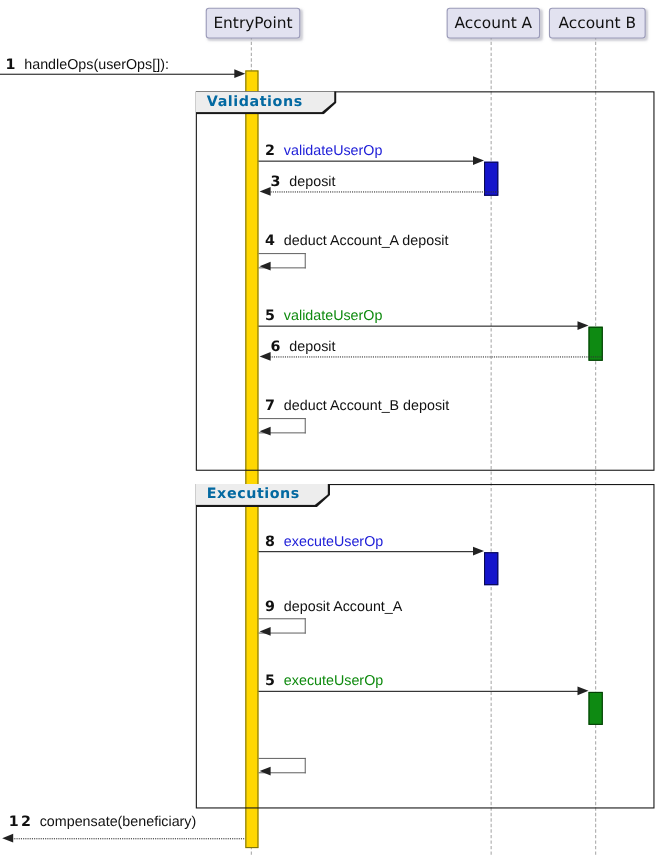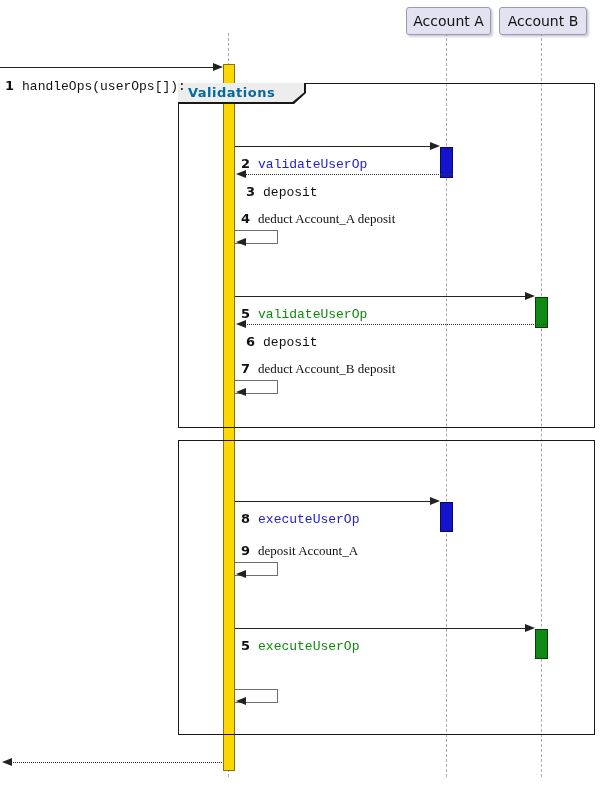--- a/index.html
+++ b/index.html
@@ -51,22 +51,22 @@
     position:absolute;left:10px;top:2px;
     font-weight:bold;font-size:13px;color:#0369a1;letter-spacing:.5px;
     white-space:nowrap;
   }
   
   .msg-label{
     position:absolute;z-index:6;white-space:nowrap;
     display:flex;align-items:baseline;gap:6px;font-size:13px;color:#111;
   }
   .msg-num{font-weight:bold;font-family:"DejaVu Sans",sans-serif;letter-spacing:2px;}
-  .mono{font-family:Liberation Mono, monospace;margin-top:28px;}
-  .sans{font-family:Liberation Serif, serif;text-align:center;}
+  .mono{font-family:Liberation Sans, sans-serif;}
+  .sans{font-family:Liberation Sans, sans-serif;text-align:center;}
   .text-blue{color:var(--method-blue,#2020D8);}
   .text-green{color:var(--method-green,#0E8A0E);}
   .arrow-line{position:absolute;z-index:6;height:0;border-top:1.5px solid #222222;}
   .arrow-dotted{position:absolute;z-index:6;height:0;border-top:1.6px dotted #333333;}
   .head-right{
     position:absolute;z-index:7;width:0;height:0;
     border-top:4.5px solid transparent;border-bottom:4.5px solid transparent;
     border-left:10px solid #222222;
   }
   .head-left{
@@ -81,20 +81,23 @@
 </style>
 </head>
 <body>
 
 <div id="canvas">
 
   <div class="lifeline" style="left:228px;top:33px;height:744px;"></div>
   <div class="lifeline" style="left:446px;top:33px;height:744px;"></div>
   <div class="lifeline" style="left:541px;top:33px;height:744px;"></div>
 
+  <div class="participant" style="left:187px;top:7px;width:84px;height:26px;">
+    <span>EntryPoint</span>
+  </div>
   <div class="participant" style="left:406px;top:7px;width:83px;height:26px;">
     <span>Account A</span>
   </div>
   <div class="participant" style="left:499px;top:7px;width:86px;height:26px;">
     <span>Account B</span>
   </div>
 
   <div class="activation act-yellow" style="left:223px;top:64px;width:12px;height:707px;"></div>
   <div class="activation act-blue" style="left:440px;top:147px;width:13px;height:31px;"></div>
   <div class="activation act-green" style="left:535px;top:297px;width:13px;height:31px;"></div>
@@ -102,20 +105,25 @@
   <div class="activation act-green" style="left:535px;top:629px;width:13px;height:30px;"></div>
 
   <div class="frame" style="left:178px;top:83px;width:415px;height:343px;"></div>
   <div class="frame-tab" style="left:178px;top:83px;width:128px;height:21px;">
     <div class="tab-bg"></div>
     <div class="tab-fg"></div>
     <div class="tab-label">Validations</div>
   </div>
 
   <div class="frame" style="left:178px;top:440px;width:415px;height:293px;"></div>
+  <div class="frame-tab" style="left:178px;top:440px;width:122px;height:21px;">
+    <div class="tab-bg"></div>
+    <div class="tab-fg"></div>
+    <div class="tab-label">Executions</div>
+  </div>
 
   <div class="msg-label" style="left:5px;top:51px;">
     <span class="msg-num">1</span>
     <span class="mono">handleOps(userOps[]):</span>
   </div>
   <div class="arrow-line" style="left:0px;top:67px;width:215px;"></div>
   <div class="head-right" style="left:213px;top:63px;"></div>
 
   <div class="msg-label" style="left:241px;top:129px;">
     <span class="msg-num">2</span>
@@ -176,16 +184,20 @@
   <div class="msg-label" style="left:241px;top:611px;">
     <span class="msg-num">5</span>
     <span class="mono text-green">executeUserOp</span>
   </div>
   <div class="arrow-line" style="left:235px;top:628px;width:291px;"></div>
   <div class="head-right" style="left:525px;top:624px;"></div>
 
   <div class="self-loop" style="left:235px;top:689px;width:43px;height:14px;"></div>
   <div class="head-left" style="left:236px;top:697px;"></div>
 
+  <div class="msg-label" style="left:8px;top:739px;">
+    <span class="msg-num">12</span>
+    <span class="mono">compensate(beneficiary)</span>
+  </div>
   <div class="arrow-dotted" style="left:9px;top:762px;width:213px;"></div>
   <div class="head-left" style="left:2px;top:758px;"></div>
 
 </div>
 
 </body></html>

